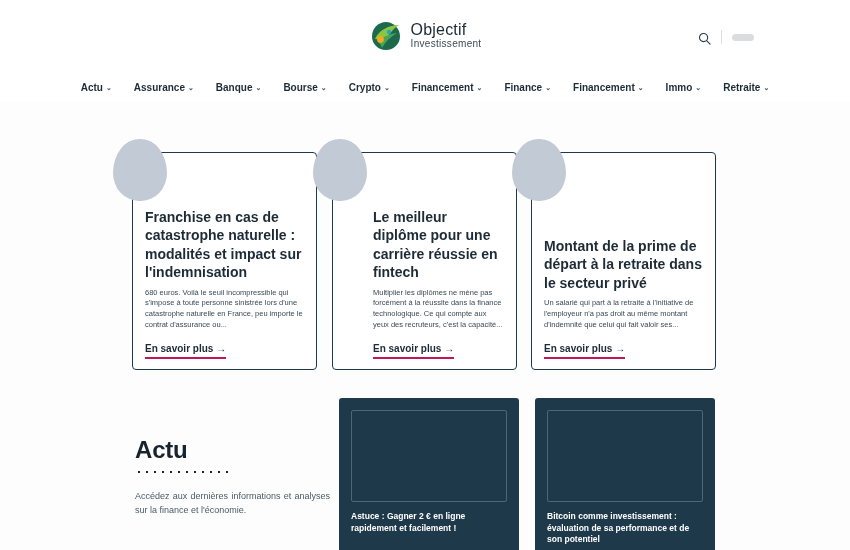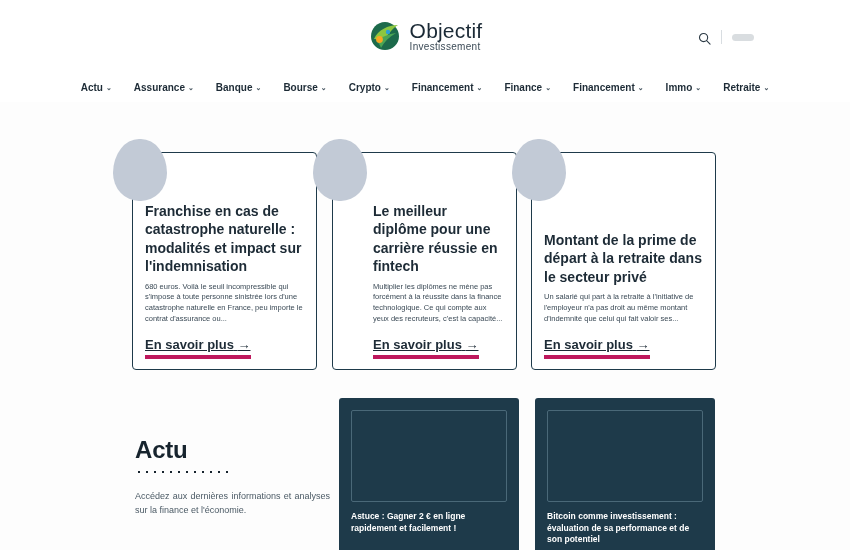--- a/index.html
+++ b/index.html
@@ -32,21 +32,21 @@
     align-items: center;
     gap: 8px;
   }
   .brand-logo {
     width: 34px;
     height: 34px;
     flex: 0 0 34px;
   }
   .brand-text { line-height: 1.05; }
   .brand-title {
-    font-size: 21px;
+    font-size: 16px;
     font-weight: 400;
     letter-spacing: .2px;
     color: #1b2a36;
   }
   .brand-sub {
     font-size: 10px;
     letter-spacing: .3px;
     color: #3c4b57;
   }
   .header-right {
@@ -139,29 +139,28 @@
     color: #1d2b36;
     margin-bottom: 6px;
   }
   .card-desc {
     font-size: 7.5px;
     line-height: 1.45;
     color: #3b4a56;
     margin-bottom: 12px;
   }
   .card-link {
-    font-size: 13px;
+    font-size: 10px;
     font-weight: 700;
     color: #1d2b36;
-    border-bottom: 4px solid #be185d;
+    border-bottom: 2px solid #be185d;
     padding-bottom: 3px;
     display: inline-block;
     width: fit-content;
     cursor: pointer;
-    text-decoration: underline;
   }
   .card-link .arrow { font-weight: 400; }
 
   
   .actu {
     position: relative;
     margin-top: 24px;
     height: 160px;
   }
   .actu-left {

